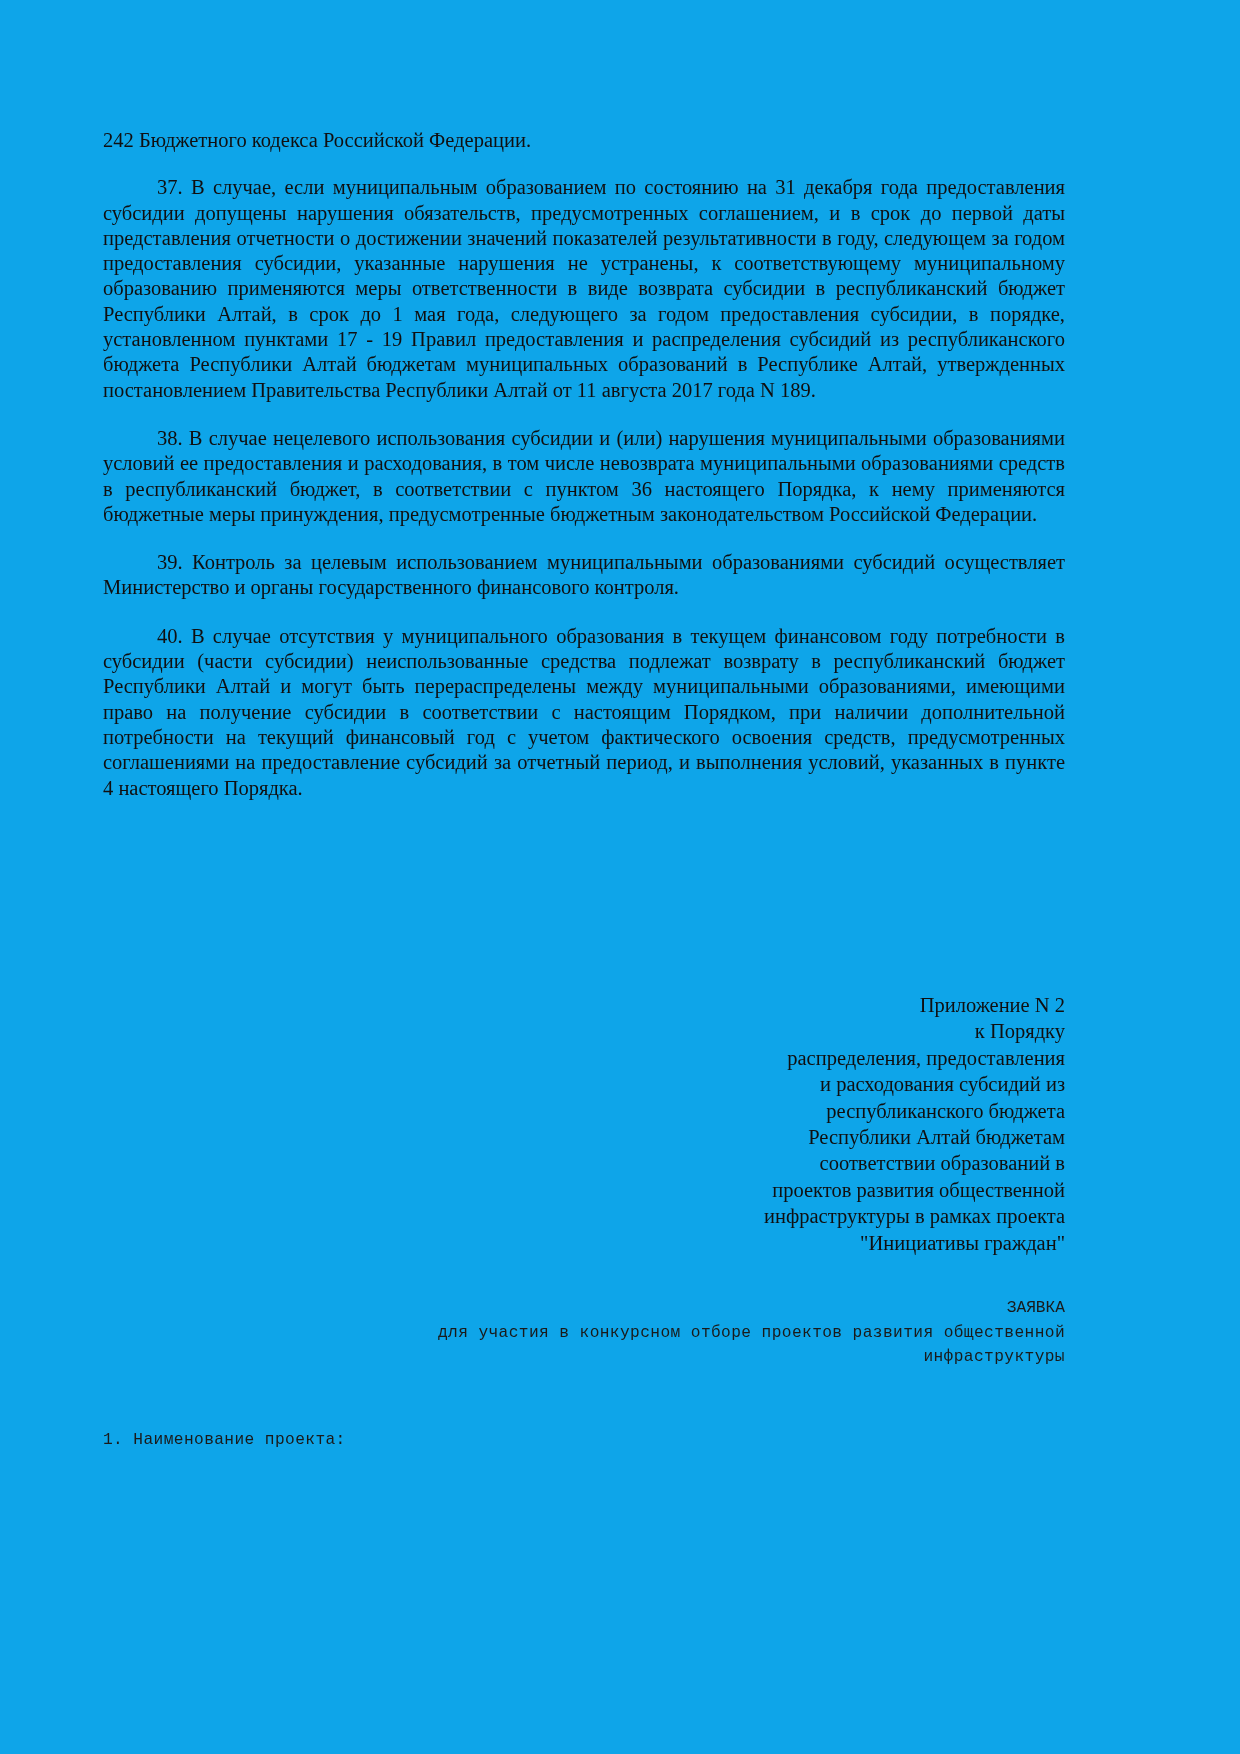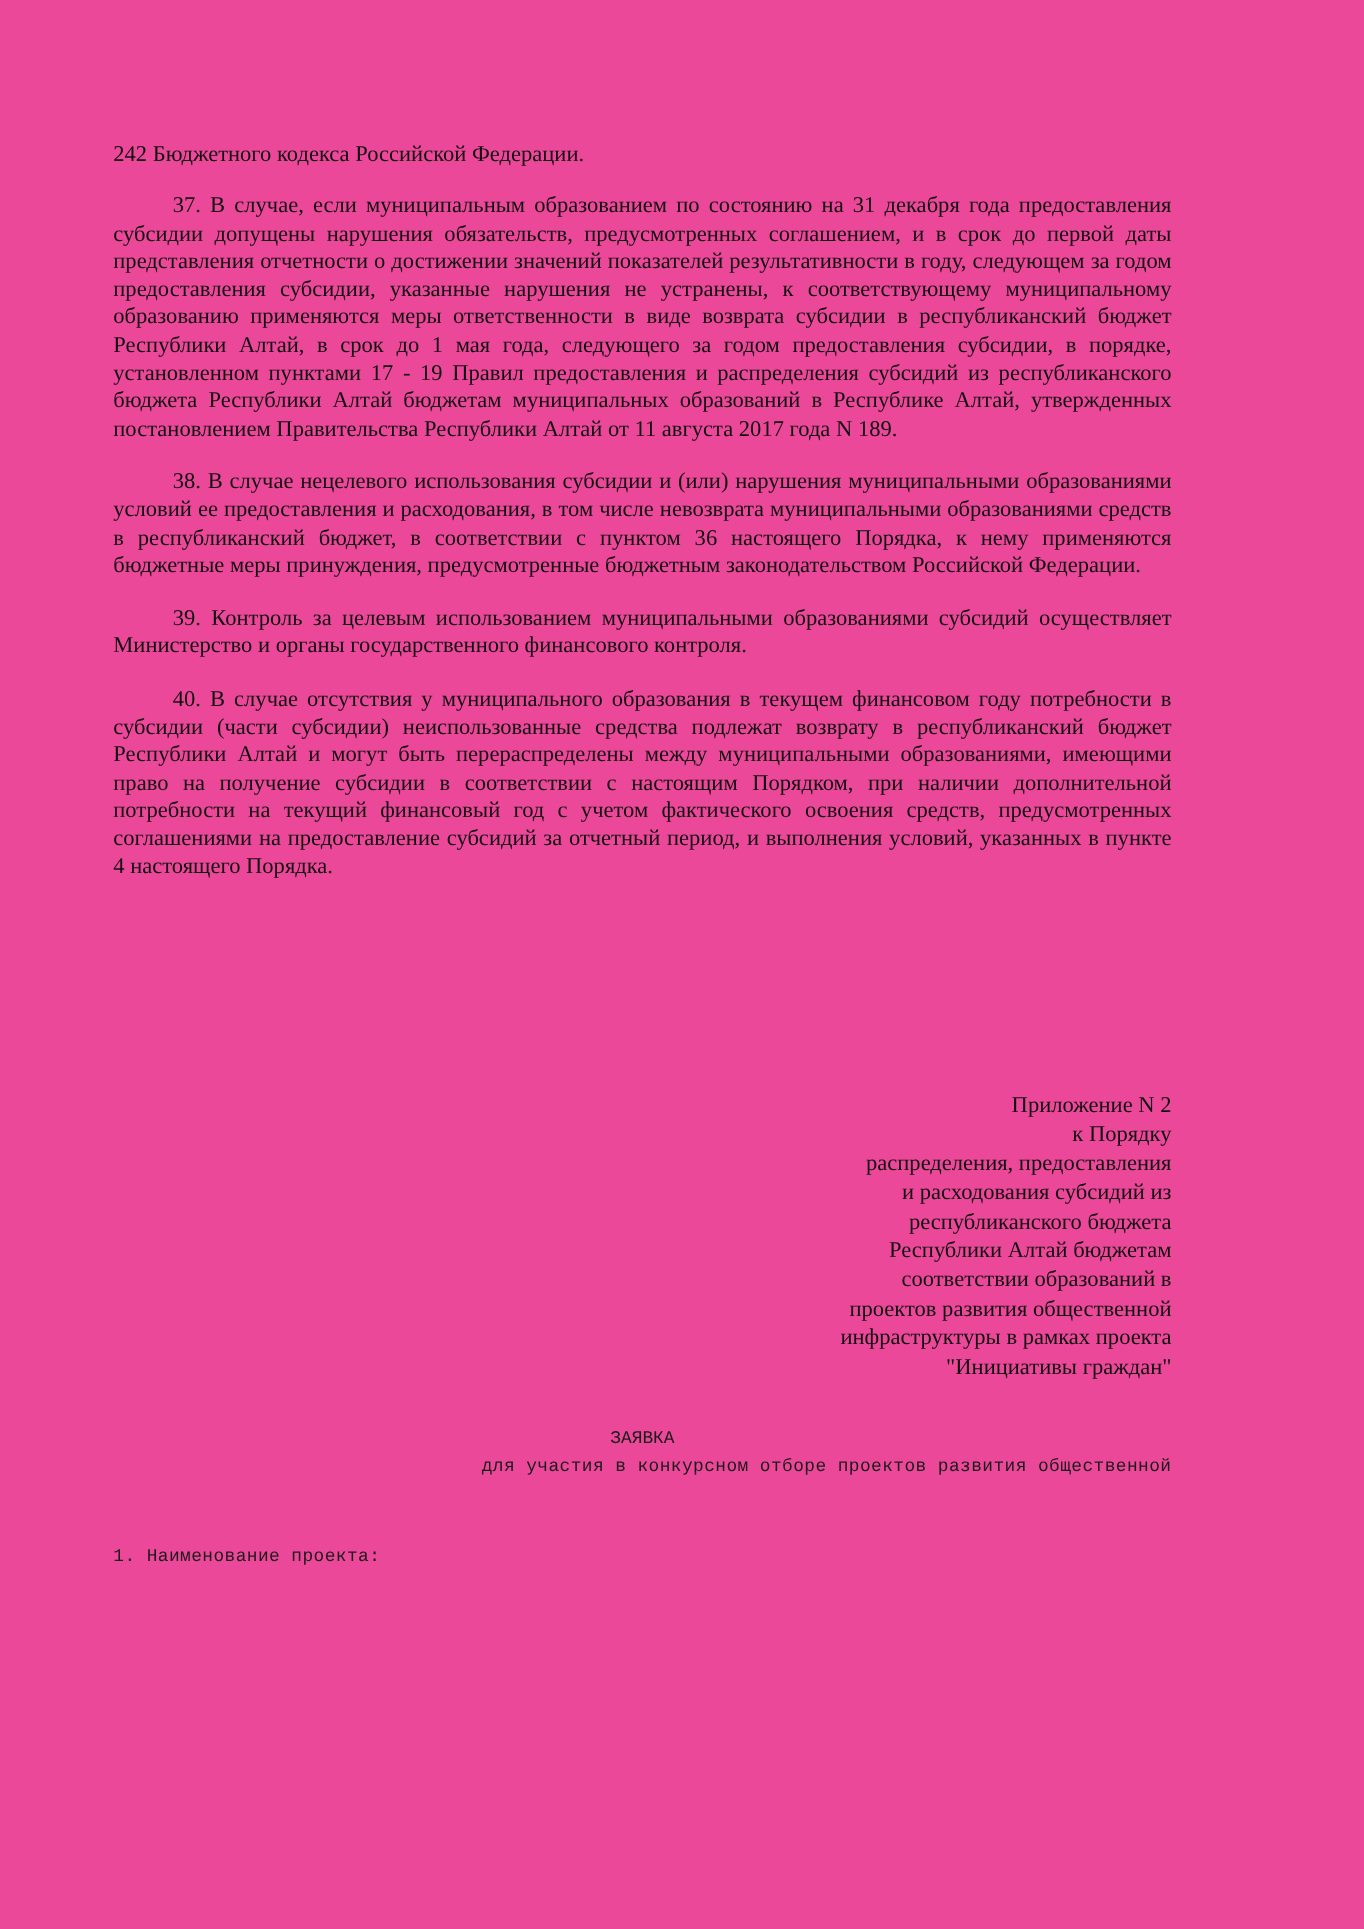--- a/index.html
+++ b/index.html
@@ -6,21 +6,21 @@
   html, body {
     margin: 0;
     padding: 0;
     background: #ffffff;
   }
   .page {
     position: relative;
     width: 1240px;
     height: 1754px;
     margin: 0 auto;
-    background: #ec4899;
+    background: #0ea5e9;
     overflow: hidden;
     box-sizing: border-box;
   }
   .content {
     position: absolute;
     left: 103px;
     top: 128px;
     width: 962px;
   }
   .body-text {
@@ -68,21 +68,21 @@
     position: absolute;
     left: 103px;
     top: 1296px;
     width: 962px;
     font-family: "Liberation Mono", "DejaVu Sans Mono", monospace;
     font-size: 16.2px;
     line-height: 24.5px;
     color: #1a1a1a;
   }
   .form-title {
-    text-align: center;
+    text-align: right;
     margin: 0;
     white-space: pre;
   }
   .form-subtitle {
     text-align: right;
     margin: 0;
   }
   .form-subtitle .ln { display: block; letter-spacing: 0.4px; }
   .form-item {
     margin: 0;
@@ -136,19 +136,20 @@
     <span class="appendix-line">соответствии образований в</span>
     <span class="appendix-line">проектов развития общественной</span>
     <span class="appendix-line">инфраструктуры в рамках проекта</span>
     <span class="appendix-line">"Инициативы граждан"</span>
   </div>
 
   <div class="form-section">
     <p class="form-title">ЗАЯВКА</p>
     <div class="form-subtitle">
       <span class="ln">для участия в конкурсном отборе проектов развития общественной</span>
+      <span class="ln">инфраструктуры</span>
     </div>
     <div class="spacer-a"></div>
     <p class="form-item">1. Наименование проекта:</p>
     <div class="spacer-b"></div>
   </div>
 
 </div>
 
 </body></html>

